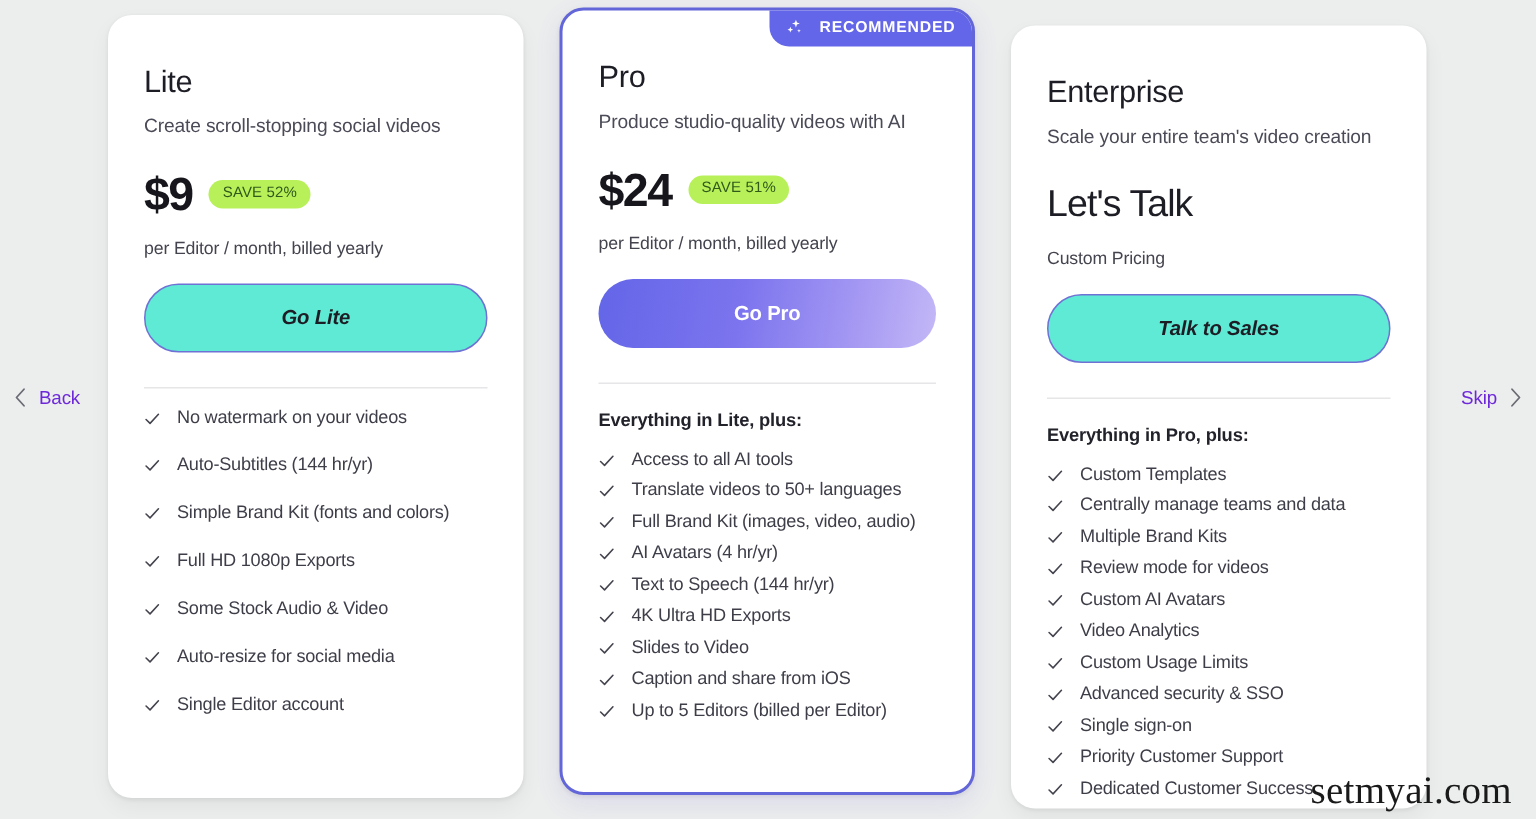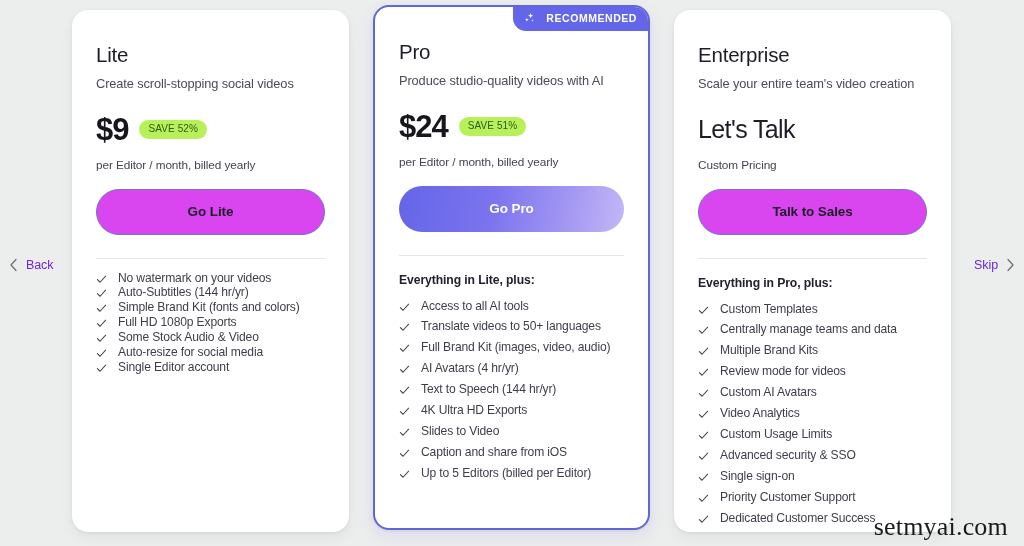--- a/index.html
+++ b/index.html
@@ -54,21 +54,21 @@
   .card.pro {
     height: 525px;
     margin-top: 0;
     border: 2px solid #6366d8;
     overflow: hidden;
     box-shadow: 0 1px 3px rgba(0,0,0,0.07), 0 6px 16px rgba(99,102,216,0.12);
   }
 
   .card.enterprise {
     height: 522px;
-    margin-top: 5px;
+    margin-top: 12px;
     box-shadow: 0 1px 3px rgba(0,0,0,0.07), 0 6px 14px rgba(0,0,0,0.05);
   }
 
   
   .rec-badge {
     position: absolute;
     top: -2px;
     right: -2px;
     height: 26px;
     padding: 0 13px 0 10px;
@@ -161,23 +161,24 @@
     font-weight: bold;
     letter-spacing: -0.1px;
     cursor: pointer;
     font-family: inherit;
     display: flex;
     align-items: center;
     justify-content: center;
   }
 
   .cta.outline {
-    background: #d946ef;
+    background: #5eead4;
     border: 1.6px solid #6f72d4;
     color: #1d1d25;
+    font-style: italic;
   }
 
   .cta.filled {
     border: none;
     color: #ffffff;
     background: linear-gradient(100deg, #6366e8 0%, #7c74ee 42%, #a79bf3 78%, #c4b8f7 100%);
   }
 
   
   .divider {
@@ -192,21 +193,21 @@
     font-weight: bold;
     color: #22222b;
     letter-spacing: -0.1px;
   }
 
   .features {
     margin-top: 13px;
     list-style: none;
     display: flex;
     flex-direction: column;
-    gap: 1px;
+    gap: 18px;
   }
 
   .features.tight { gap: 7px; }
 
   .feature {
     display: flex;
     align-items: flex-start;
     gap: 11px;
     font-size: 12.1px;
     color: #3e3e49;

